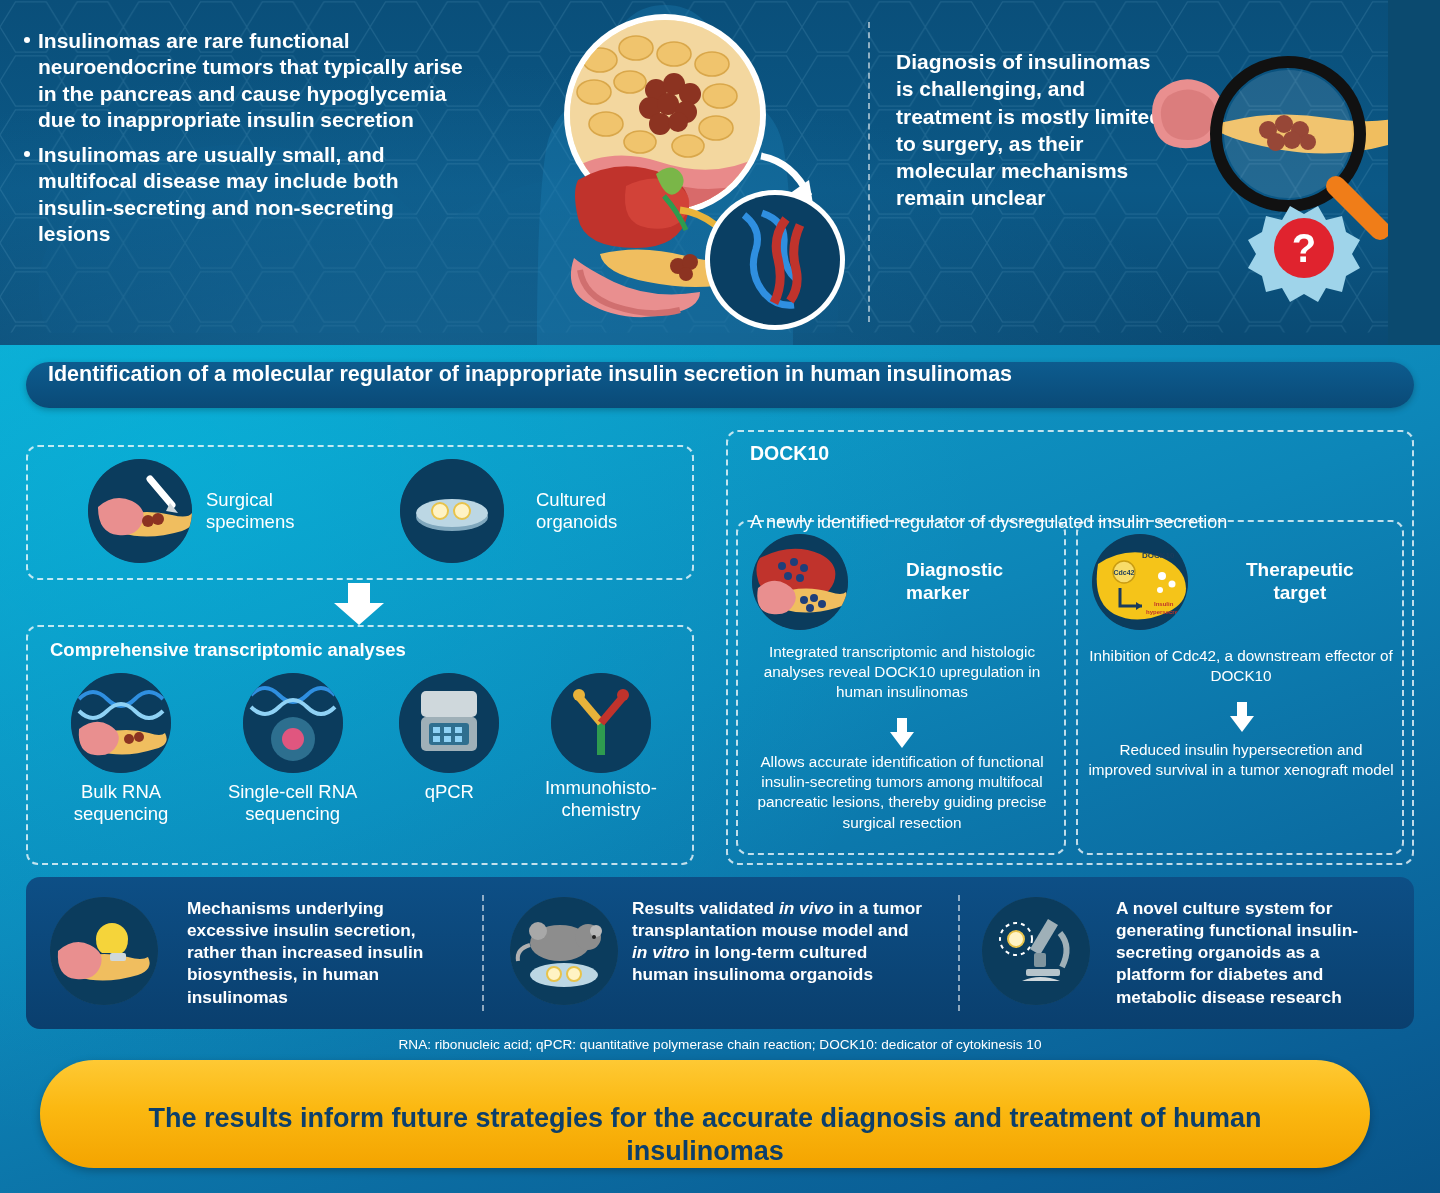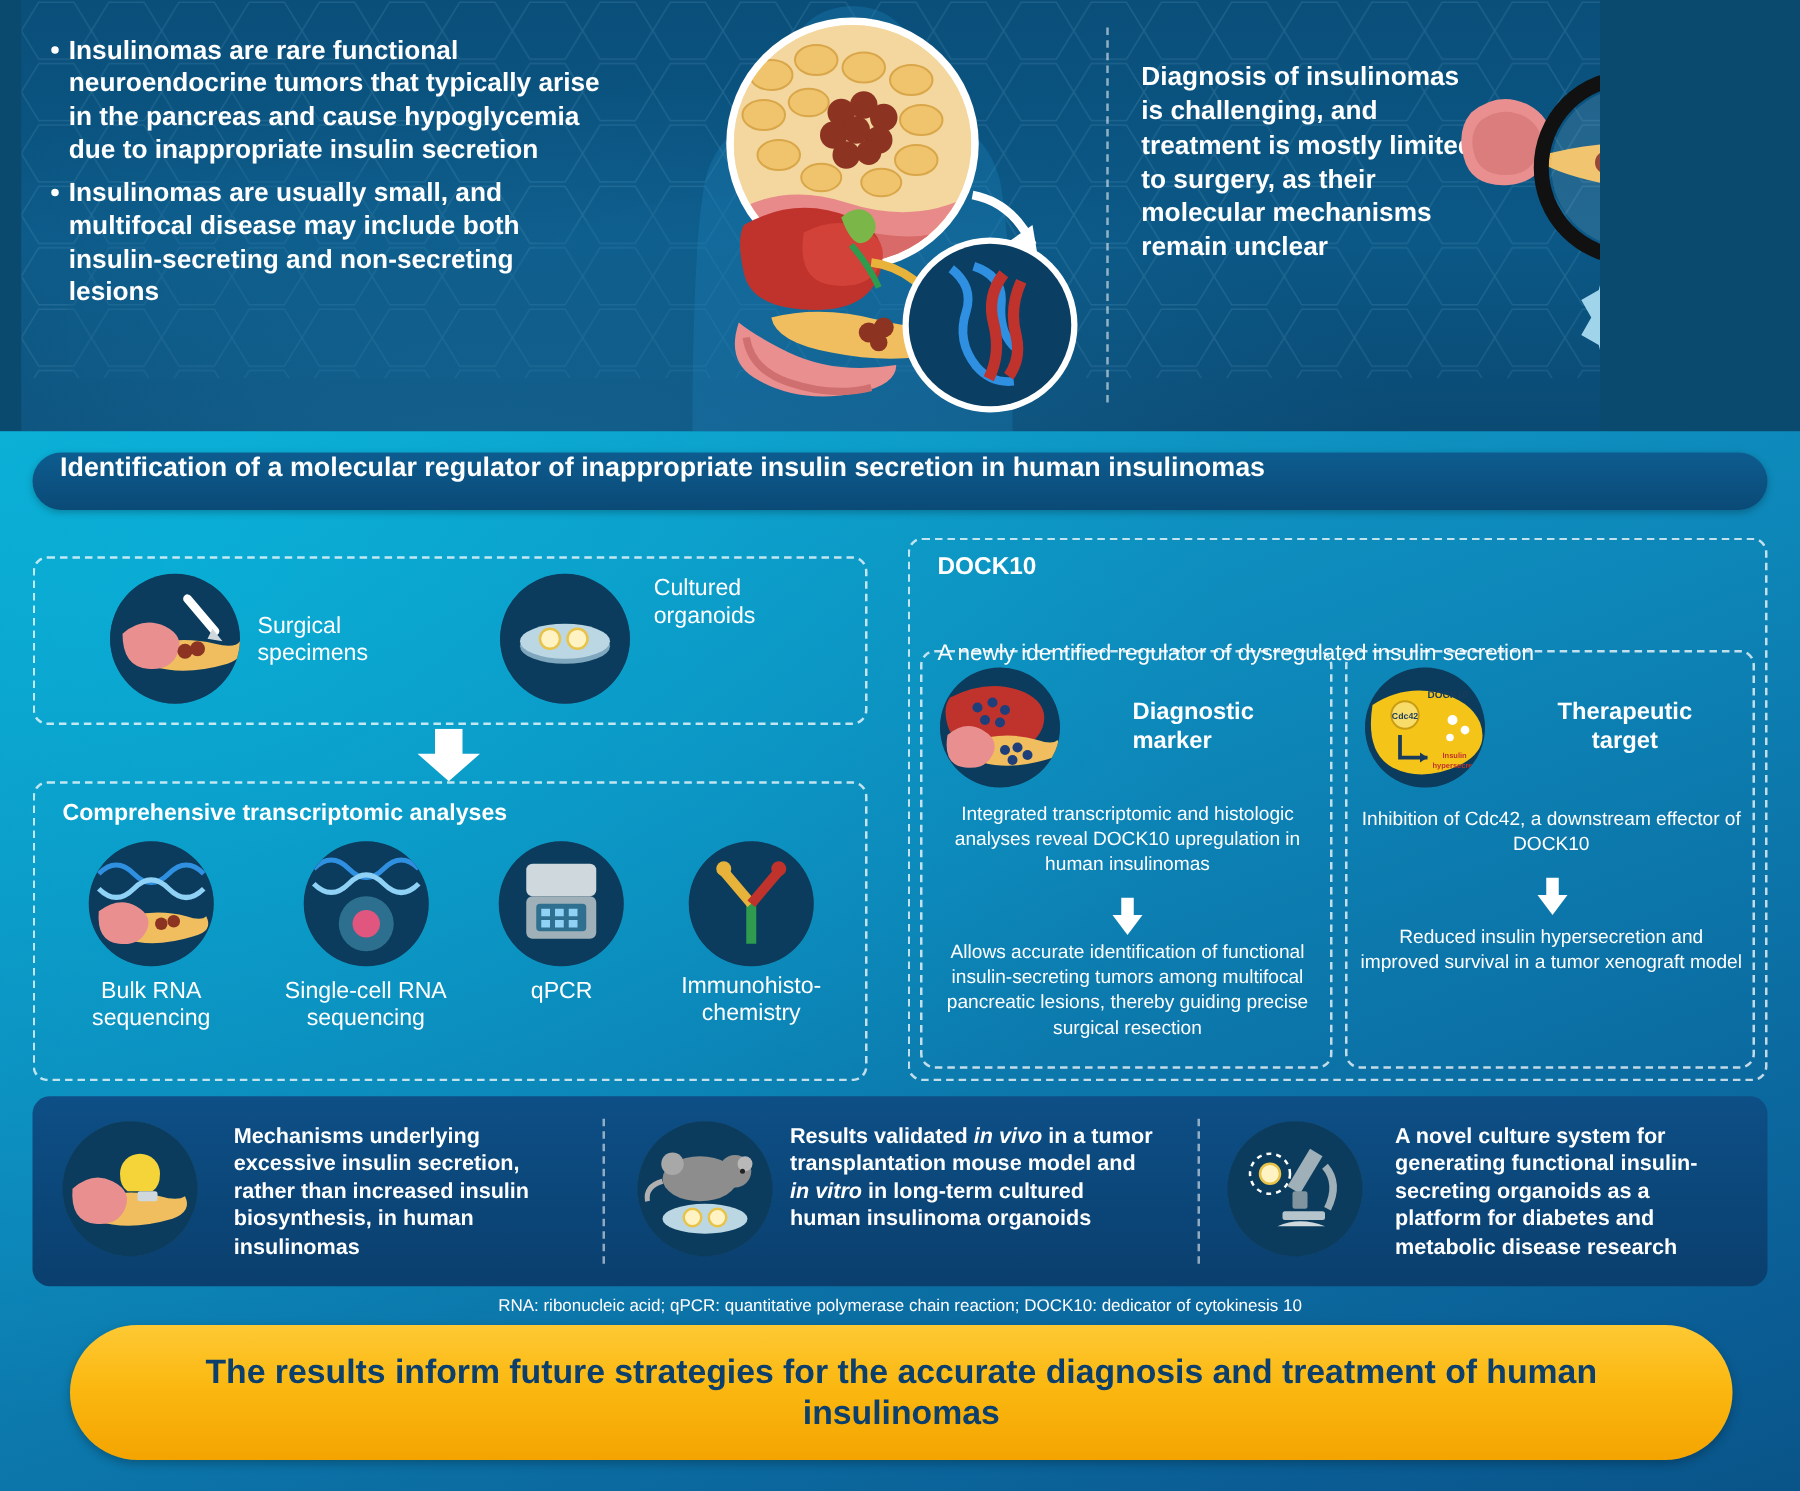--- a/index.html
+++ b/index.html
@@ -8,21 +8,21 @@
     width: 1440px; height: 1193px;
     font-family: "Liberation Sans", sans-serif;
     background: #0b4a6f;
     overflow: hidden;
     position: relative;
   }
   .page { position:relative; width:1440px; height:1193px; overflow:hidden; }
 
   
   .top {
-    position:absolute; left:17px; top:0; width:1263px; height:345px;
+    position:absolute; left:0; top:0; width:1388px; height:345px;
     background:
       radial-gradient(ellipse at 30% 120%, rgba(30,120,170,0.55) 0%, rgba(30,120,170,0) 60%),
       linear-gradient(180deg,#0a4f7a 0%, #0b5886 55%, #0a4a73 100%);
     overflow:hidden;
   }
   .hexbg { position:absolute; inset:0; opacity:0.13; }
   .top-left-text {
     position:absolute; left:24px; top:28px; width:440px;
     color:#ffffff; font-weight:bold; font-size:21px; line-height:1.26;
   }
@@ -87,24 +87,24 @@
   .bs-text { color:#fff; font-weight:bold; font-size:17.3px; line-height:1.28; }
   .bs-div { position:absolute; top:18px; height:116px; border-left:2px dashed rgba(255,255,255,0.55); }
 
   .footnote {
     position:absolute; left:0; top:692px; width:1440px; text-align:center;
     color:#ffffff; font-size:13.6px;
   }
 
   
   .concl {
-    position:absolute; left:56px; top:715px; width:1330px; height:108px;
+    position:absolute; left:40px; top:715px; width:1330px; height:108px;
     background:linear-gradient(180deg,#fec934 0%, #fbb811 45%, #f4a400 100%);
     border-radius:54px;
-    display:flex; align-items:center; justify-content:center; text-align:center;
+    display:flex; align-items:flex-end; justify-content:center; text-align:center;
     color:#0c3f6b; font-weight:bold; font-size:27px; line-height:1.22;
     box-shadow:0 3px 8px rgba(0,0,0,0.25);
     padding:0 40px;
   }
 
   .i { font-style:italic; }
 </style>
 </head>
 <body>
 
@@ -253,21 +253,21 @@
             <g fill="#8c3321">
                 <circle cx="60" cy="62" r="6"></circle>
                 <circle cx="70" cy="60" r="6"></circle>
               </g>
             <path d="M62 20 l22 26" stroke="#ffffff" stroke-width="7" stroke-linecap="round"></path>
             <path d="M82 44 l8 10 l-12 -2 z" fill="#cfd8dc"></path>
           </svg>
         </div>
         <div class="lbl">Surgical<br>specimens</div>
       </div>
-      <div style="position:absolute;left:372px;top:12px;display:flex;gap:19px">
+      <div style="position:absolute;left:372px;top:12px;display:flex;align-items:center;gap:32px">
         <div class="circle" style="width:104px;height:104px">
           <svg viewBox="0 0 104 104" width="104" height="104">
             <circle cx="52" cy="52" r="52" fill="#0b3c5d"></circle>
             <ellipse cx="52" cy="58" rx="36" ry="14" fill="#7fa7bd"></ellipse>
             <ellipse cx="52" cy="54" rx="36" ry="14" fill="#bcd7e4"></ellipse>
             <g fill="#fff3c4" stroke="#e8c34a" stroke-width="2">
               <circle cx="40" cy="52" r="8"></circle>
                 <circle cx="62" cy="52" r="8"></circle>
             </g>
           </svg>

